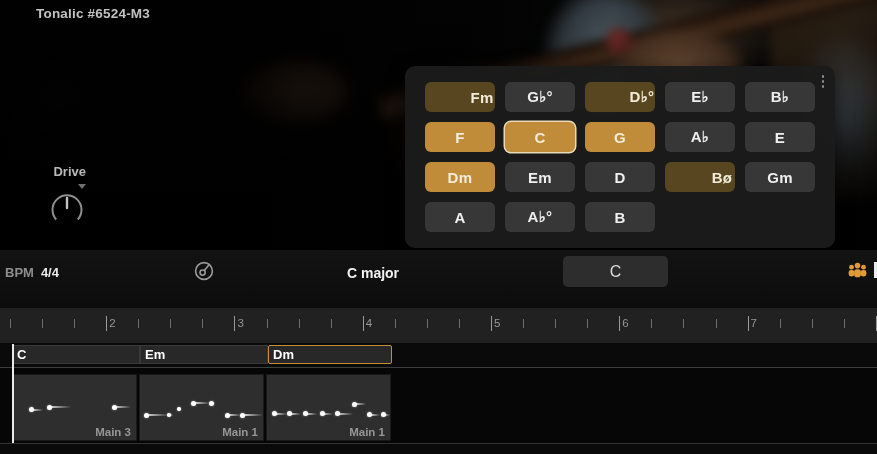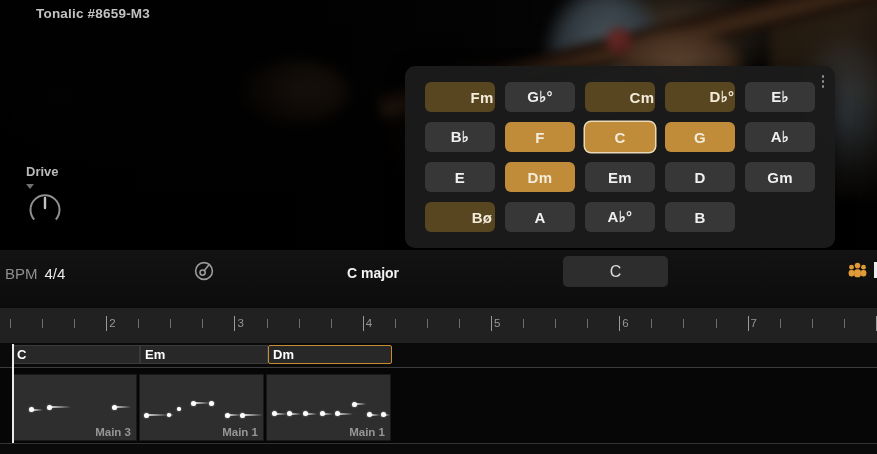--- a/index.html
+++ b/index.html
@@ -22,21 +22,21 @@
   .p-amp{position:absolute;left:-10px;top:55px;width:130px;height:90px;background:radial-gradient(closest-side,#352a2e,transparent);}
   .photo .edgeline{position:absolute;left:33px;top:0;width:1px;height:120px;background:rgba(255,255,255,.10);}
   .photo .vignette{position:absolute;inset:0;
     background:linear-gradient(to right,rgba(0,0,0,.95) 0%,rgba(0,0,0,.86) 30%,rgba(0,0,0,.55) 50%,rgba(0,0,0,.30) 70%,rgba(0,0,0,.45) 100%),
                linear-gradient(to bottom,rgba(0,0,0,.18) 0%,rgba(0,0,0,.30) 35%,rgba(0,0,0,.88) 80%,rgba(0,0,0,.96) 100%);}
 
   .app-title{position:absolute;left:36px;top:6px;color:#c2c2c2;font-size:13.5px;font-weight:600;letter-spacing:.2px;}
 
   
   .knobs{position:absolute;left:26px;top:164px;display:flex;gap:4px;}
-  .knob-unit{width:60px;display:flex;flex-direction:column;align-items:flex-start;}
+  .knob-unit{width:60px;display:flex;flex-direction:column;align-items:flex-end;}
   .knob-label{font-size:13px;font-weight:700;color:#b9b9b9;height:16px;}
   .knob-unit.disabled .knob-label{color:#5a5a5a;}
   .knob-marker{width:0;height:0;border-left:4px solid transparent;border-right:4px solid transparent;border-top:5px solid #6f6f6f;margin:4px 0 1px;}
   .knob-unit.disabled .knob-marker{border-top-color:#474747;}
   .knob-svg{width:38px;height:36px;}
   .knob-svg .arc{stroke:#8f8f8f;}
   .knob-svg .ptr{stroke:#c2c2c2;}
   .knob-unit.disabled .arc{stroke:#545454;}
   .knob-unit.disabled .ptr{stroke:#6a6a6a;}
 
@@ -48,21 +48,21 @@
   .chord-grid{display:grid;grid-template-columns:repeat(5,70px);grid-auto-rows:30px;column-gap:10px;row-gap:10px;}
   .chord-btn{display:flex;align-items:center;justify-content:center;border-radius:6px;
              color:#f3ecda;font-size:15px;font-weight:600;letter-spacing:.3px;cursor:pointer;user-select:none;}
   .s-default{background:#373737;color:#efefef;}
   .s-accent{background:#c08c3a;}
   .s-dim{background:#574620;padding-left:44px;}
   .chord-btn.selected{box-shadow:0 0 0 1.5px #e8d9b8;}
 
   
   .transport{position:absolute;left:0;top:250px;width:877px;height:58px;background:linear-gradient(#131313,#0c0c0c);}
-  .bpm-group{position:absolute;left:5px;top:15px;font-size:15px;font-weight:400;}
+  .bpm-group{position:absolute;left:5px;top:15px;font-size:13px;font-weight:700;}
   .bpm-label{color:#8f8f8f;}
   .time-sig{color:#e9e9e9;margin-left:7px;}
   .metronome{position:absolute;left:193px;top:10px;width:22px;height:22px;cursor:pointer;}
   .key-label{position:absolute;left:330px;top:15px;width:86px;text-align:center;color:#f2f2f2;font-size:14px;font-weight:700;}
   .chord-display{position:absolute;left:563px;top:6px;width:105px;height:31px;background:#2d2d2d;border-radius:5px;
                  display:flex;align-items:center;justify-content:center;color:#dcdcdc;font-size:16px;cursor:pointer;}
   .people{position:absolute;left:847px;top:12px;width:21px;height:17px;cursor:pointer;}
   .edge-sliver{position:absolute;left:874px;top:12px;width:3px;height:16px;background:#ececec;}
 
   
@@ -106,21 +106,21 @@
       <div class="p-body"></div>
       <div class="p-neck"></div>
       <div class="p-hand2"></div>
       <div class="p-hand1"></div>
       <div class="p-knob"></div>
     </div>
     <div class="edgeline"></div>
     <div class="vignette"></div>
   </div>
 
-  <div class="app-title">Tonalic #8659-M3</div>
+  <div class="app-title">Tonalic #6524-M3</div>
 
   <div class="knobs" id="knobs">
       <div class="knob-unit">
         <div class="knob-label">Drive</div>
         <div class="knob-marker"></div>
         <svg class="knob-svg" viewBox="0 0 38 36">
           <path class="arc" d="M 8.2 29.5 A 14.5 14.5 0 1 1 29.8 29.5" fill="none" stroke-width="2"></path>
           <line class="ptr" x1="19" y1="18" x2="19" y2="8" stroke-width="2.4" stroke-linecap="round"></line>
         </svg>
       </div>
@@ -128,34 +128,33 @@
 
   <div class="chord-panel">
     <div class="kebab">
         <i></i>
         <i></i>
         <i></i>
       </div>
     <div class="chord-grid" id="chord-grid">
         <div class="chord-btn s-dim">Fm</div>
         <div class="chord-btn s-default">G♭°</div>
-        <div class="chord-btn s-dim">Cm</div>
         <div class="chord-btn s-dim">D♭°</div>
         <div class="chord-btn s-default">E♭</div>
         <div class="chord-btn s-default">B♭</div>
         <div class="chord-btn s-accent">F</div>
         <div class="chord-btn s-accent selected">C</div>
         <div class="chord-btn s-accent">G</div>
         <div class="chord-btn s-default">A♭</div>
         <div class="chord-btn s-default">E</div>
         <div class="chord-btn s-accent">Dm</div>
         <div class="chord-btn s-default">Em</div>
         <div class="chord-btn s-default">D</div>
+        <div class="chord-btn s-dim">Bø</div>
         <div class="chord-btn s-default">Gm</div>
-        <div class="chord-btn s-dim">Bø</div>
         <div class="chord-btn s-default">A</div>
         <div class="chord-btn s-default">A♭°</div>
         <div class="chord-btn s-default">B</div>
       </div>
   </div>
 
   <div class="transport">
     <div class="bpm-group">
       <span class="bpm-label">BPM</span><span class="time-sig">4/4</span>
     </div>

